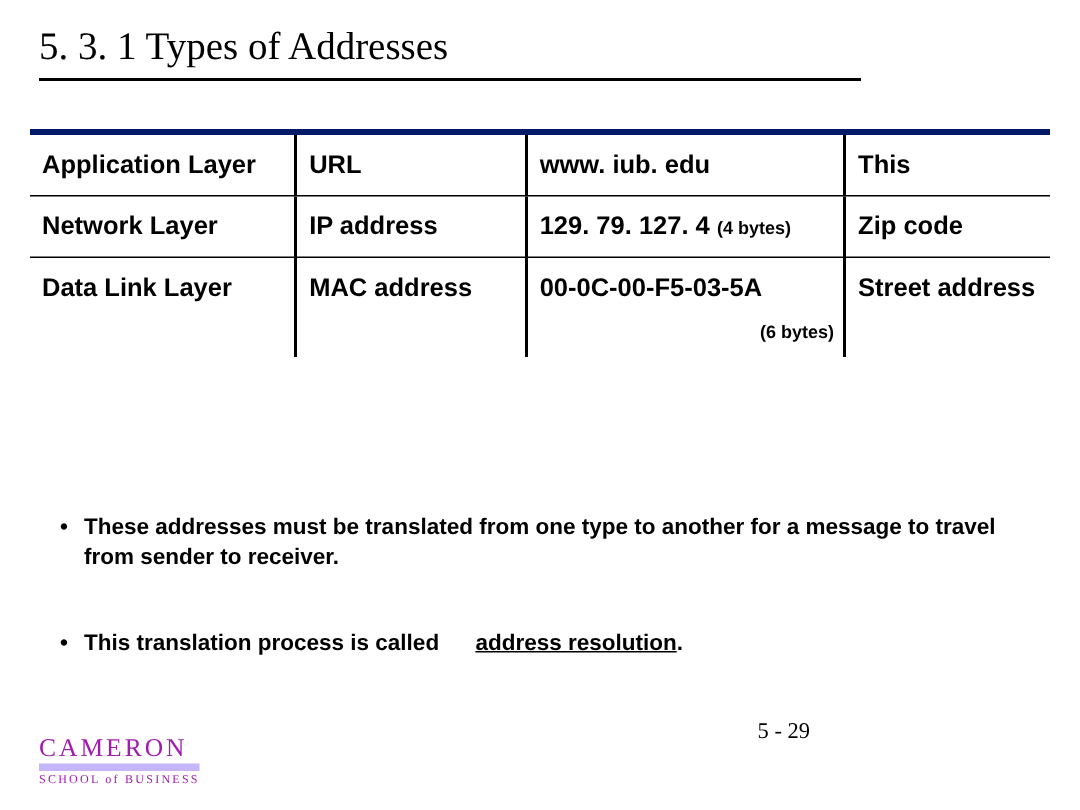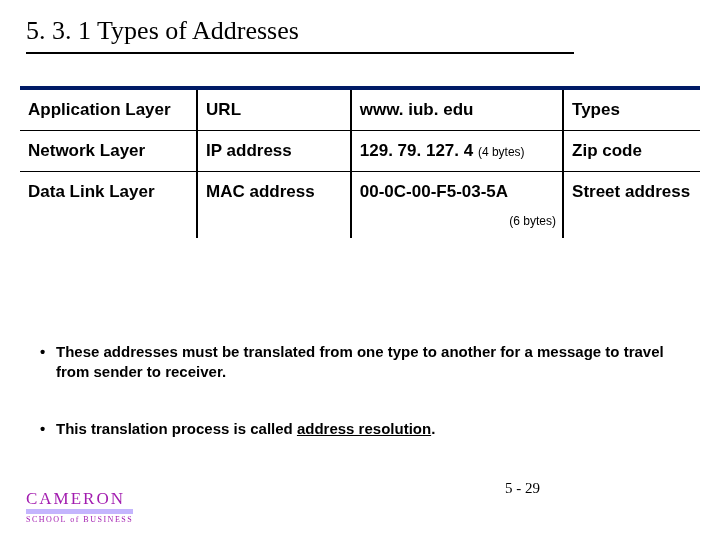--- a/index.html
+++ b/index.html
@@ -50,40 +50,40 @@
   .col3 { width: 218px; }
   .col4 { width: 130px; }
   .vsep-right { border-right: 2px solid #000; }
   .headerrow td {
     padding-top: 30px;
     padding-bottom: 14px;
   }
   .thick-navy-top td { border-top: 4px solid #001a66; }
   .thin-top td { border-top: 1px solid #000; }
   .thin-bottom td { border-bottom: 1px solid #000; }
-  .small { font-size: 12px; font-weight: normal; }
+  .small { font-size: 12px; font-weight: bold; }
   .sub { display:inline-block; margin-top:12px;}
   .bullets {
     position: absolute;
     top: 342px;
     left: 40px;
     width: 640px;
     font-size: 15px;
     font-weight: bold;
     line-height: 1.35;
   }
   .bullets .item {
     display: flex;
     margin-bottom: 36px;
   }
   .bullets .dot {
     width: 16px;
     flex: 0 0 16px;
   }
-  .underline { text-decoration: underline; }
+  .underline { text-decoration: underline; margin-left: 20px; }
   .logo {
     position: absolute;
     left: 26px;
     bottom: 16px;
     font-family: "Times New Roman", serif;
     color: #a21caf;
     line-height: 1;
   }
   .logo .big {
     font-size: 17px;
@@ -111,21 +111,21 @@
   <div class="title">5. 3. 1  Types of Addresses</div>
   <hr class="title-rule">
 
   <div class="tablewrap">
     <table>
       <tbody>
       <tr class="thick-navy-top">
         <td class="col1 vsep-right">Application Layer</td>
         <td class="col2 vsep-right">URL</td>
         <td class="col3 vsep-right">www. iub. edu</td>
-        <td class="col4">Types</td>
+        <td class="col4">This</td>
       </tr>
       <tr class="thin-top thin-bottom">
         <td class="col1 vsep-right">Network Layer</td>
         <td class="col2 vsep-right">IP address</td>
         <td class="col3 vsep-right">
           <span>129. 79. 127. 4</span>
           <span class="small">(4 bytes)</span>
         </td>
         <td class="col4">Zip code</td>
       </tr>

